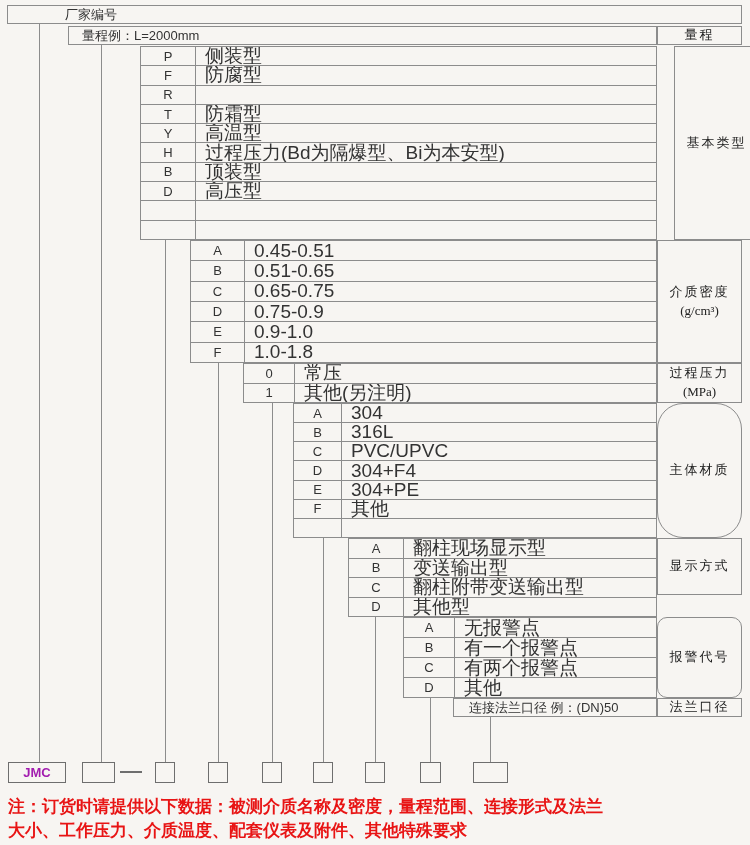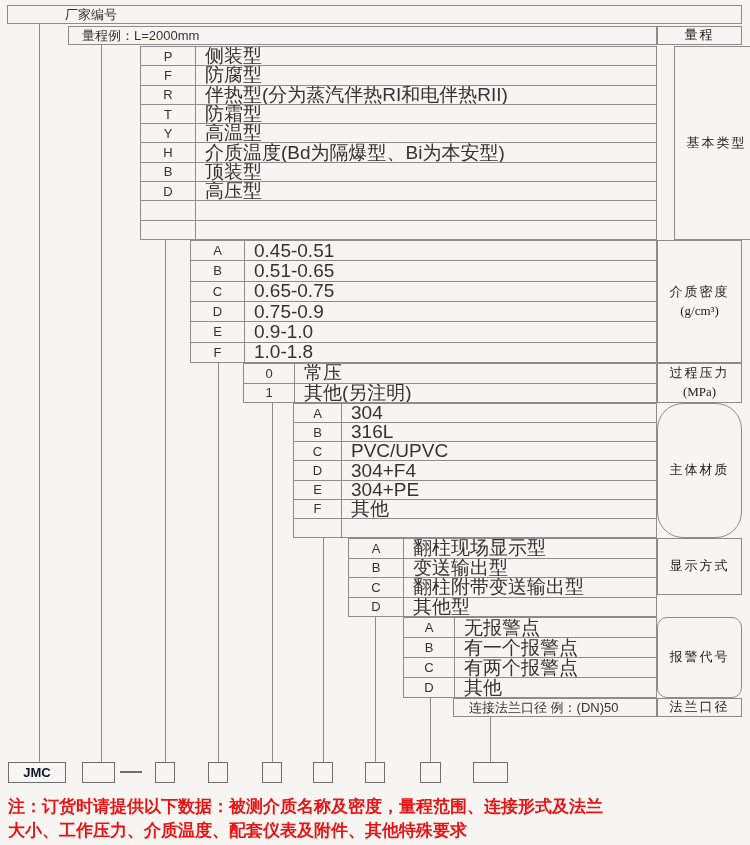--- a/index.html
+++ b/index.html
@@ -20,21 +20,21 @@
   .sec .row:last-child{border-bottom:none;}
   .sec .code{width:var(--cw,52px);display:flex;align-items:center;justify-content:center;border-right:1px solid var(--line);color:var(--text);font-size:13px;}
   .sec .desc{flex:1;display:flex;align-items:center;padding-left:9px;color:var(--text);font-size:19px;white-space:nowrap;overflow:hidden;}
 
   .lbl{position:absolute;border:1px solid var(--line);box-sizing:border-box;display:flex;flex-direction:column;align-items:center;justify-content:center;
        font-family:"Liberation Serif",serif;font-size:13px;letter-spacing:2px;color:var(--label);text-align:center;line-height:1.45;}
 
   .vline{position:absolute;width:1px;background:var(--line);}
 
   .bbox{position:absolute;top:762px;height:21px;border:1.5px solid #6e6e6e;box-sizing:border-box;background:var(--bg);
-        display:flex;align-items:center;justify-content:center;color:#0f172a;font-weight:bold;font-size:13px;}
+        display:flex;align-items:center;justify-content:center;color:#a21caf;font-weight:bold;font-size:13px;}
   .dash{position:absolute;top:771px;height:2px;background:#6e6e6e;}
 
   .note{position:absolute;left:8px;top:795px;width:740px;color:var(--red);font-weight:bold;font-size:17px;line-height:24px;white-space:nowrap;}
 </style>
 </head>
 <body>
 
 <div id="canvas">
 
   <div class="box" style="left:7px;top:5px;width:735px;height:19px;">
@@ -52,33 +52,32 @@
     <div class="row">
         <div class="code">P</div>
         <div class="desc">侧装型</div>
       </div>
     <div class="row">
         <div class="code">F</div>
         <div class="desc">防腐型</div>
       </div>
     <div class="row">
         <div class="code">R</div>
-        <div class="desc">伴热型(分为蒸汽伴热RI和电伴热RII)</div>
       </div>
     <div class="row">
         <div class="code">T</div>
         <div class="desc">防霜型</div>
       </div>
     <div class="row">
         <div class="code">Y</div>
         <div class="desc">高温型</div>
       </div>
     <div class="row">
         <div class="code">H</div>
-        <div class="desc">介质温度(Bd为隔爆型、Bi为本安型)</div>
+        <div class="desc">过程压力(Bd为隔爆型、Bi为本安型)</div>
       </div>
     <div class="row">
         <div class="code">B</div>
         <div class="desc">顶装型</div>
       </div>
     <div class="row">
         <div class="code">D</div>
         <div class="desc">高压型</div>
       </div>
     <div class="row">

